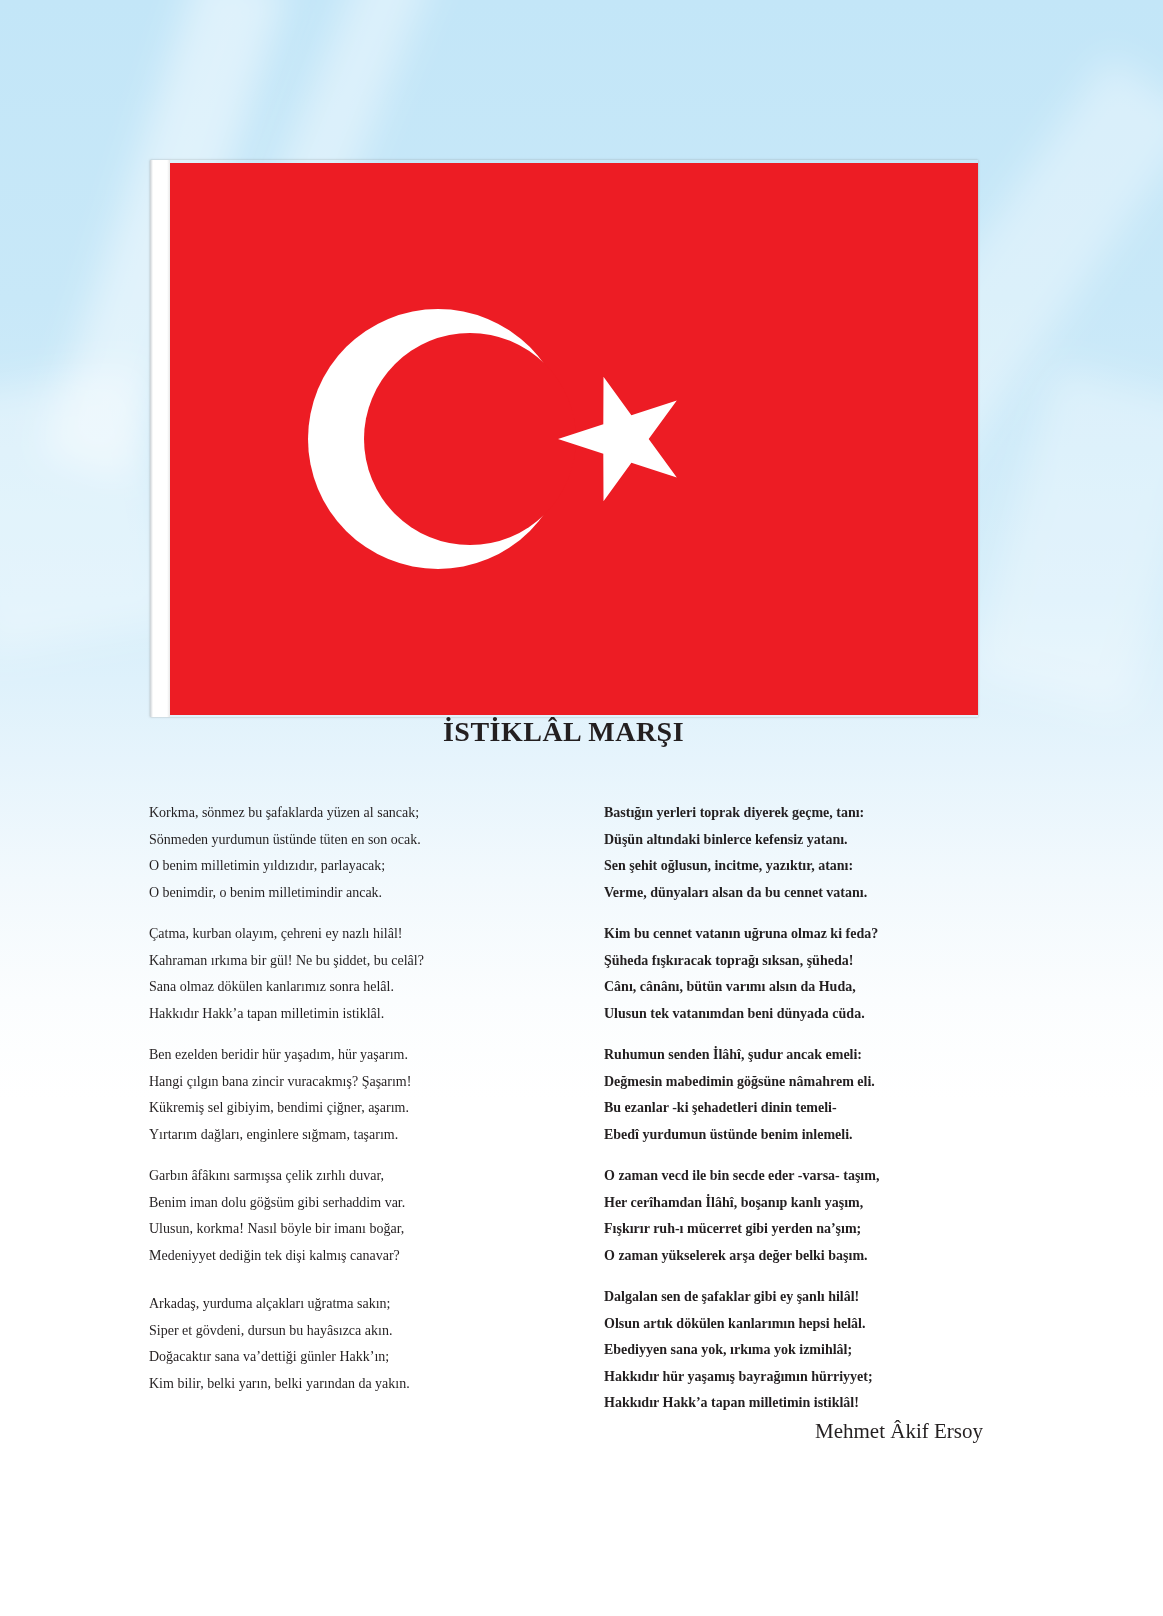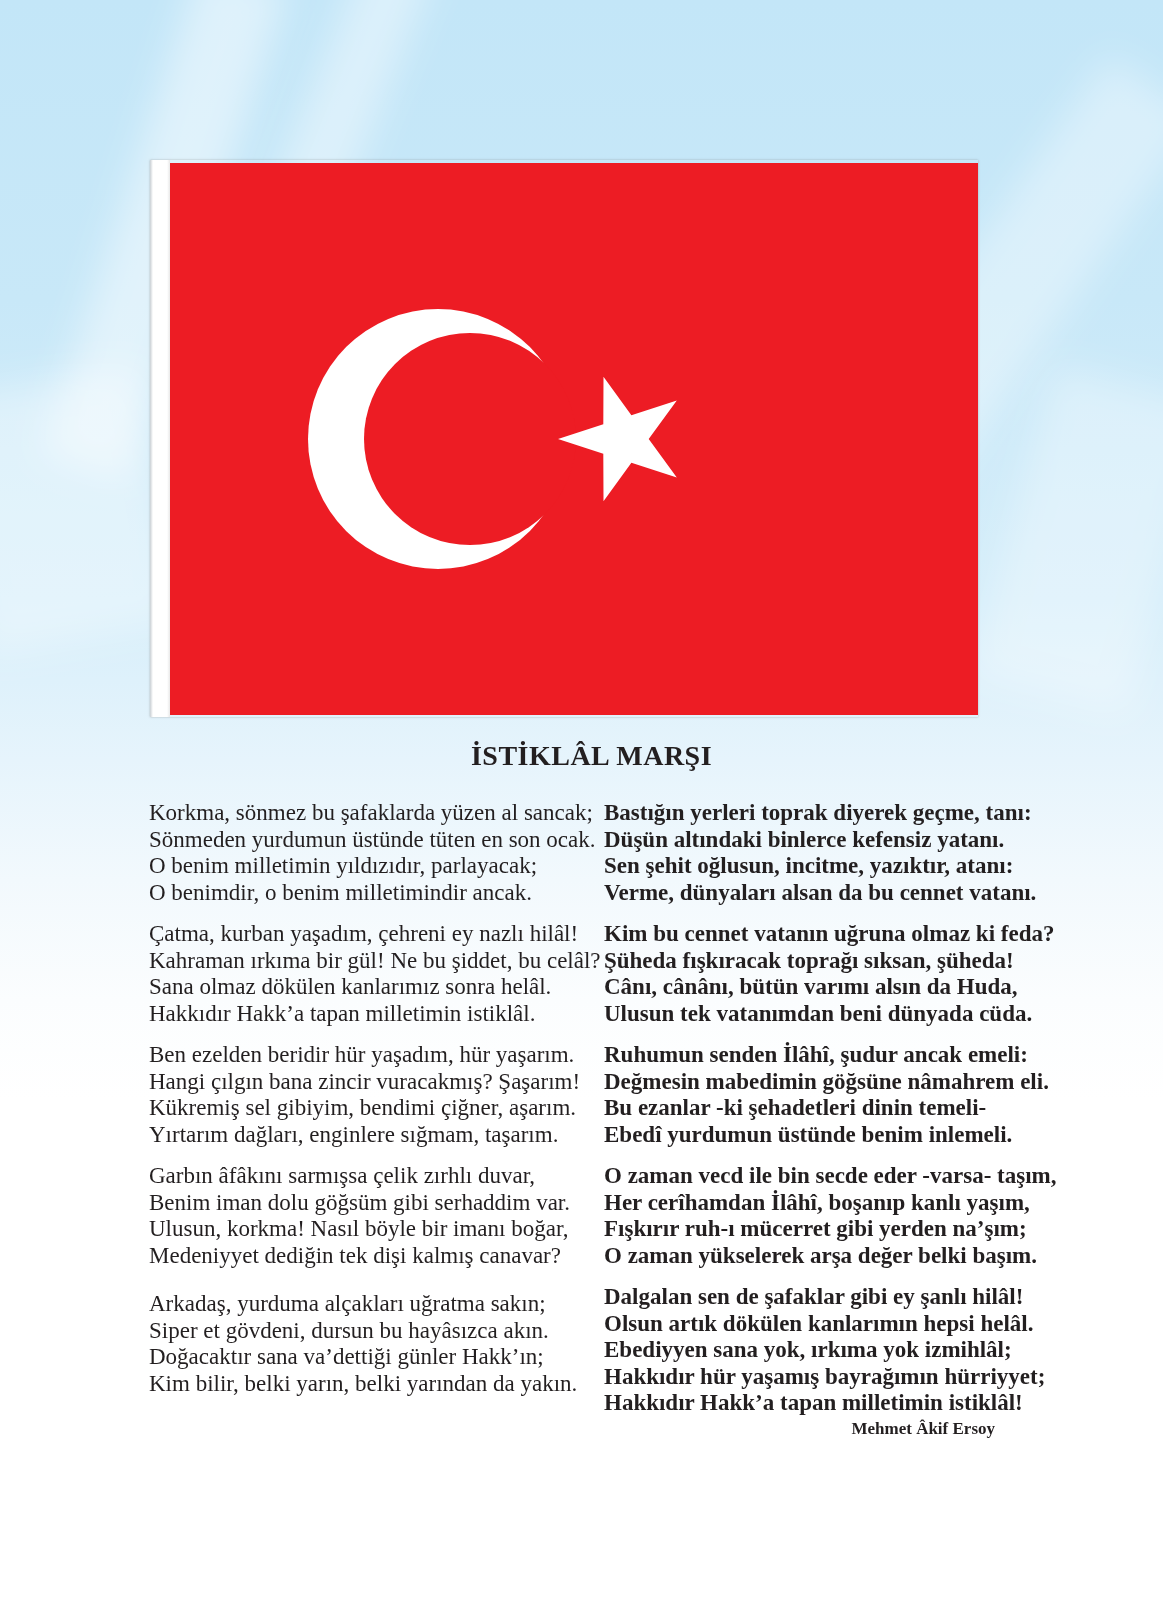--- a/index.html
+++ b/index.html
@@ -23,32 +23,32 @@
     box-shadow: 0 0 2px rgba(120,120,120,0.5);
   }
   .hoist {
     position: absolute; left: 0; top: 0; width: 20px; height: 100%;
     background: linear-gradient(to right, #c9cfd4 0px, #ffffff 3px, #ffffff 17px, #e8e8e8 20px);
   }
   .field { position: absolute; left: 20px; top: 3px; right: 0; bottom: 2px; }
   .field svg { display: block; width: 100%; height: 100%; }
 
   .title {
-    position: absolute; left: 0; width: 1127px; top: 740px;
-    text-align: center; font-weight: bold; font-size: 28px; letter-spacing: 0.5px; padding-left: 28px;
+    position: absolute; left: 0; width: 1127px; top: 716px;
+    text-align: center; font-weight: bold; font-size: 28px; letter-spacing: 0.5px;
   }
-  .col { position: absolute; font-size: 23px; line-height: 26.5px; }
+  .col { position: absolute; font-size: 14px; line-height: 26.5px; }
   .col.left { left: 149px; top: 800px; width: 420px; }
   .col.right { left: 604px; top: 800px; width: 400px; font-weight: bold; }
   .stanza { margin-bottom: 15px; }
   .stanza.gap-extra { margin-top: 22px; }
   .line { white-space: nowrap; }
   .author {
-    position: absolute; right: 168px; top: 1419px;
-    font-weight: bold; font-size: 17px;
+    position: absolute; right: 180px; top: 1419px;
+    font-weight: normal; font-size: 21px;
   }
 </style>
 </head>
 <body>
 
 <div class="streak s1"></div>
 <div class="streak s2"></div>
 <div class="streak s3"></div>
 <div class="streak s4"></div>
 <div class="streak s5"></div>
@@ -72,21 +72,21 @@
 <div class="title">İSTİKLÂL MARŞI</div>
 
 <div class="col left">
   <div class="stanza">
     <div class="line">Korkma, sönmez bu şafaklarda yüzen al sancak;</div>
     <div class="line">Sönmeden yurdumun üstünde tüten en son ocak.</div>
     <div class="line">O benim milletimin yıldızıdır, parlayacak;</div>
     <div class="line">O benimdir, o benim milletimindir ancak.</div>
   </div>
   <div class="stanza">
-    <div class="line">Çatma, kurban yaşadım, çehreni ey nazlı hilâl!</div>
+    <div class="line">Çatma, kurban olayım, çehreni ey nazlı hilâl!</div>
     <div class="line">Kahraman ırkıma bir gül! Ne bu şiddet, bu celâl?</div>
     <div class="line">Sana olmaz dökülen kanlarımız sonra helâl.</div>
     <div class="line">Hakkıdır Hakk’a tapan milletimin istiklâl.</div>
   </div>
   <div class="stanza">
     <div class="line">Ben ezelden beridir hür yaşadım, hür yaşarım.</div>
     <div class="line">Hangi çılgın bana zincir vuracakmış? Şaşarım!</div>
     <div class="line">Kükremiş sel gibiyim, bendimi çiğner, aşarım.</div>
     <div class="line">Yırtarım dağları, enginlere sığmam, taşarım.</div>
   </div>

